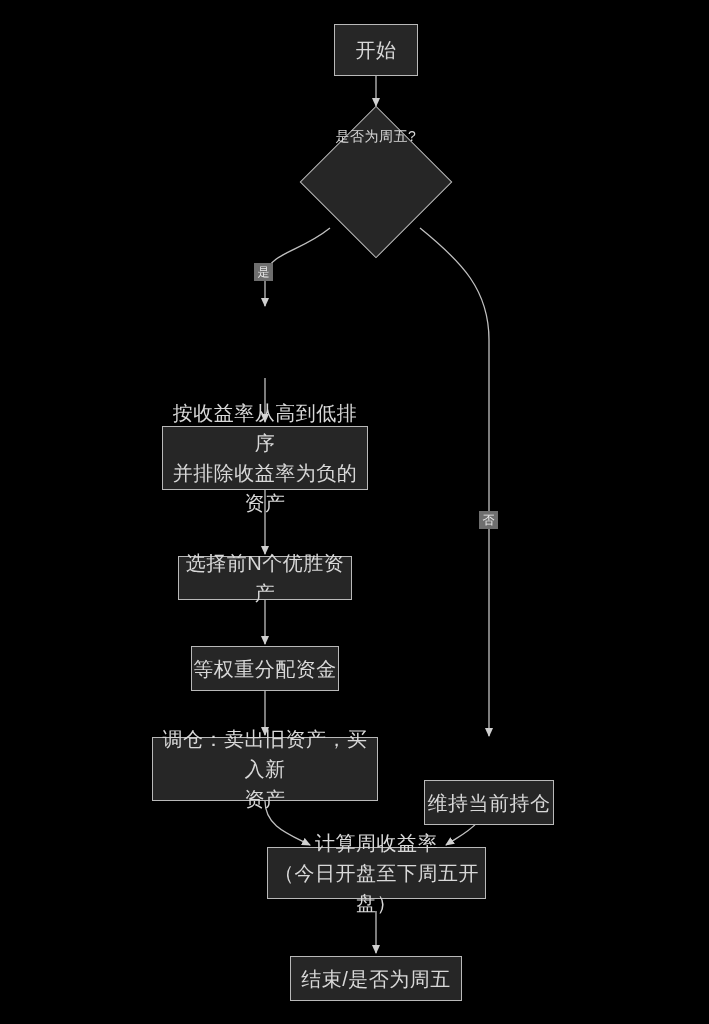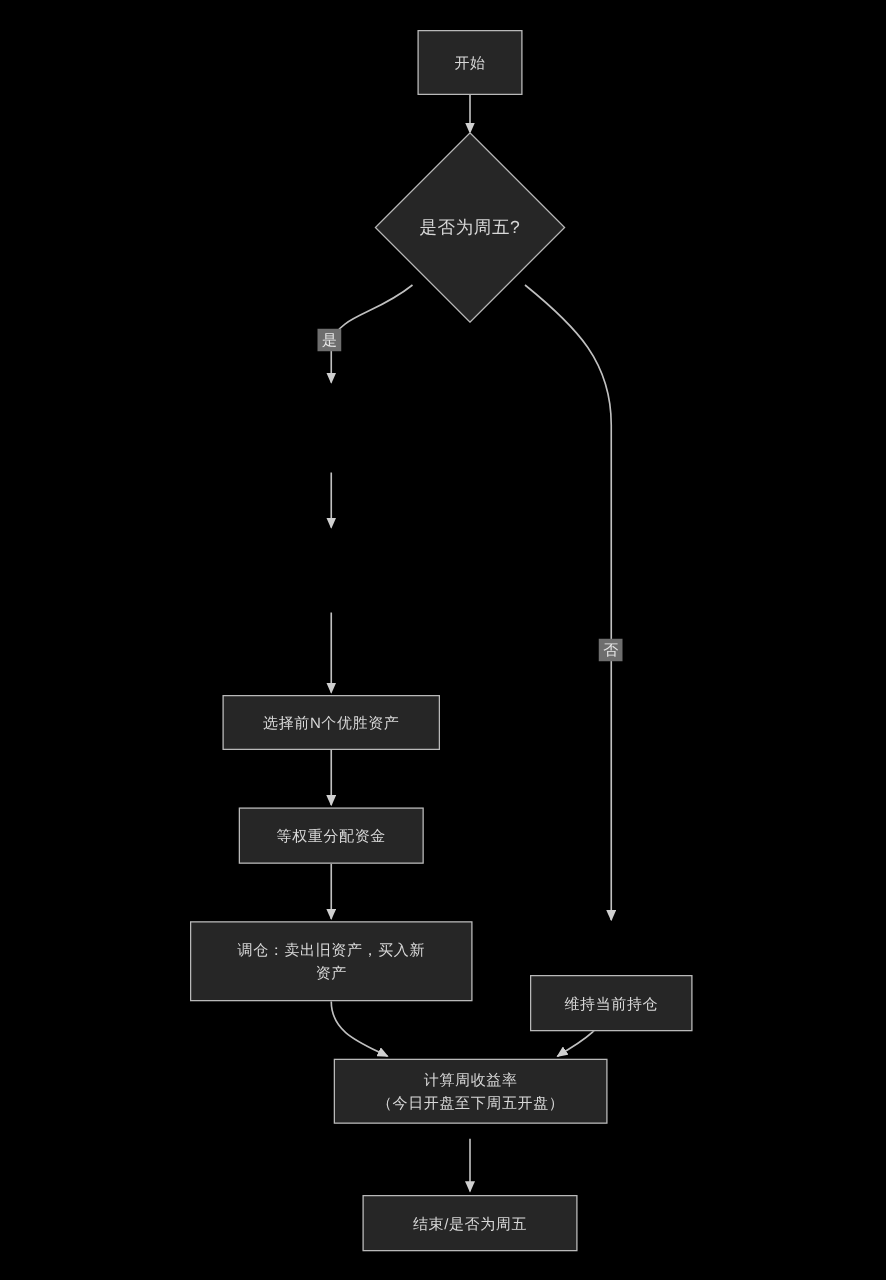--- a/index.html
+++ b/index.html
@@ -31,34 +31,34 @@
     position: absolute;
     box-sizing: border-box;
     background: #262626;
     border: 1px solid #b9b9b9;
     color: #d8d8d8;
     display: flex;
     align-items: center;
     justify-content: center;
     text-align: center;
     line-height: 1.5;
-    font-size: 12px;
+    font-size: 20px;
     white-space: pre-line;
     letter-spacing: 0.5px;
   }
   .node-label {
     display: block;
     width: 100%;
     white-space: pre-line;
   }
   .decision {
     position: absolute;
     box-sizing: border-box;
     display: flex;
-    align-items: center;
+    align-items: flex-start;
     justify-content: center;
   }
   .decision .diamond-shape {
     position: absolute;
     left: 0;
     top: 0;
     width: 100%;
     height: 100%;
     background: #262626;
     border: 1px solid #b9b9b9;
@@ -130,20 +130,24 @@
 
   <div class="edge-label" style="left:254px; top:263px; width:19px;">
     <span>是</span>
   </div>
 
   <div class="edge-label" style="left:479px; top:511px; width:19px;">
     <span>否</span>
   </div>
 
 
+  <div class="node" style="left:162px; top:426px; width:206px; height:64px;">
+    <span class="node-label">按收益率从高到低排序
+并排除收益率为负的资产</span>
+  </div>
 
   <div class="node" style="left:178px; top:556px; width:174px; height:44px;">
     <span class="node-label">选择前N个优胜资产</span>
   </div>
 
   <div class="node" style="left:191px; top:646px; width:148px; height:45px;">
     <span class="node-label">等权重分配资金</span>
   </div>
 
   <div class="node" style="left:152px; top:737px; width:226px; height:64px;font-family:Liberation Serif, serif;">

